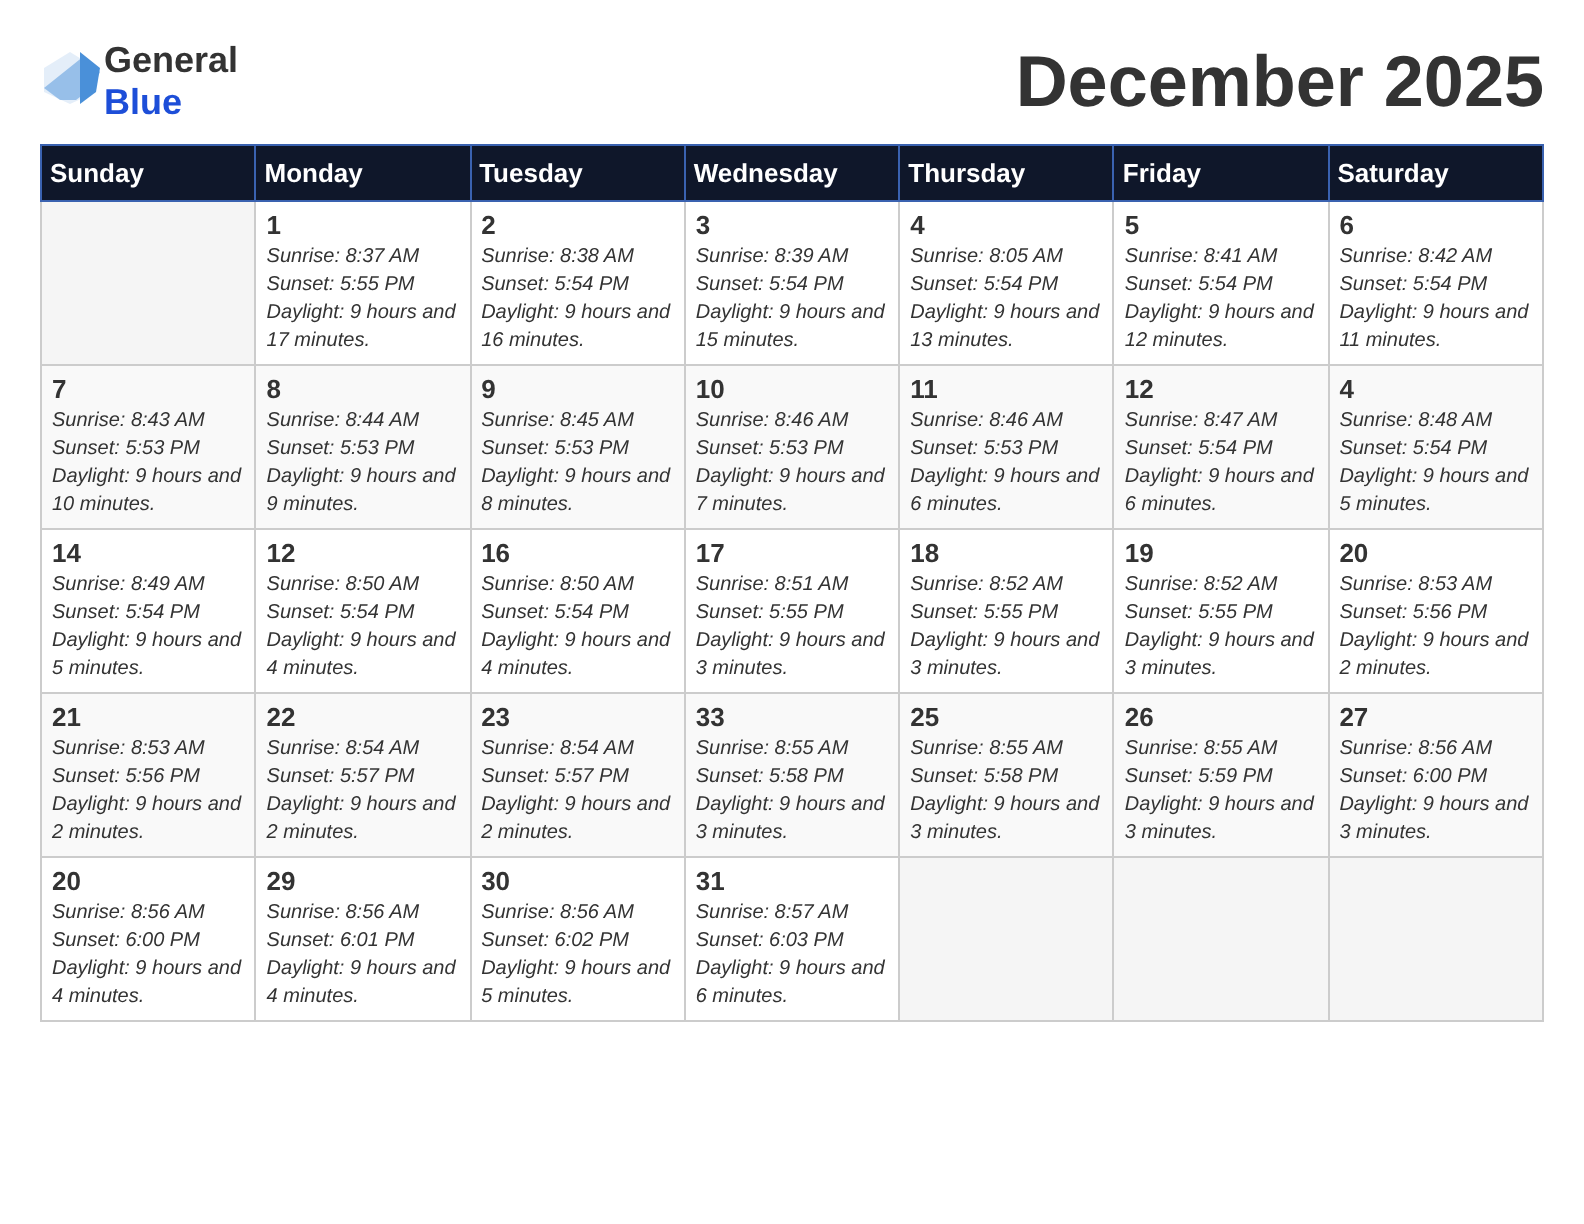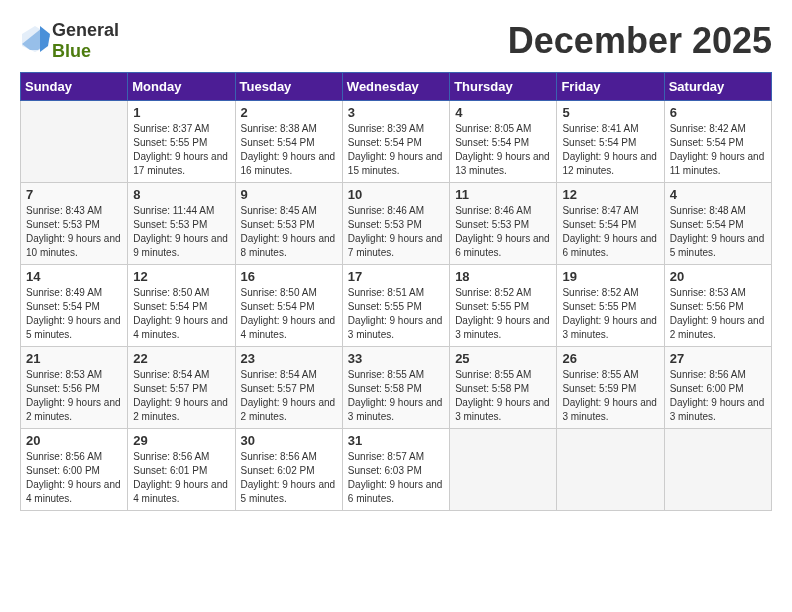--- a/index.html
+++ b/index.html
@@ -23,41 +23,41 @@
     }
     .logo-text-general {
       font-size: 18px;
       font-weight: bold;
       color: #333;
       text-align: center;
     }
     .logo-text-blue {
       font-size: 18px;
       font-weight: bold;
-      color: #4d7c0f;
+      color: #1d4ed8;
     }
     .title-block {
       text-align: center;
     }
     .month-title {
       font-size: 36px;
       font-weight: bold;
       color: #333;
     }
     .location-title {
       font-size: 16px;
       color: #555;
     }
     .calendar {
       width: 100%;
       border-collapse: collapse;
       border: 1px solid #ccc;
     }
     .calendar th {
-      background-color: #4c1d95;
+      background-color: #0f172a;
       color: #fff;
       font-size: 13px;
       font-weight: bold;
       padding: 6px 4px;
       text-align: left;
       border: 1px solid #3a62b0;
     }
     .calendar td {
       vertical-align: top;
       padding: 4px 5px;
@@ -74,20 +74,21 @@
     .day-number {
       font-size: 13px;
       font-weight: bold;
       display: block;
       margin-bottom: 2px;
     }
     .day-info {
       font-size: 10px;
       line-height: 1.4;
       color: #333;
+      font-style: italic;
     }
     .empty-cell {
       background: #f5f5f5 !important;
     }
   </style>
 </head>
 <body>
 
 <div class="header">
   <div class="logo">
@@ -177,21 +178,21 @@
         <span class="day-number">7</span>
         <div class="day-info">
           <span>Sunrise: 8:43 AM</span><br>
           <span>Sunset: 5:53 PM</span><br>
           <span>Daylight: 9 hours and 10 minutes.</span>
         </div>
       </td>
         <td>
         <span class="day-number">8</span>
         <div class="day-info">
-          <span>Sunrise: 11:44 AM</span><br>
+          <span>Sunrise: 8:44 AM</span><br>
           <span>Sunset: 5:53 PM</span><br>
           <span>Daylight: 9 hours and 9 minutes.</span>
         </div>
       </td>
         <td>
         <span class="day-number">9</span>
         <div class="day-info">
           <span>Sunrise: 8:45 AM</span><br>
           <span>Sunset: 5:53 PM</span><br>
           <span>Daylight: 9 hours and 8 minutes.</span>

